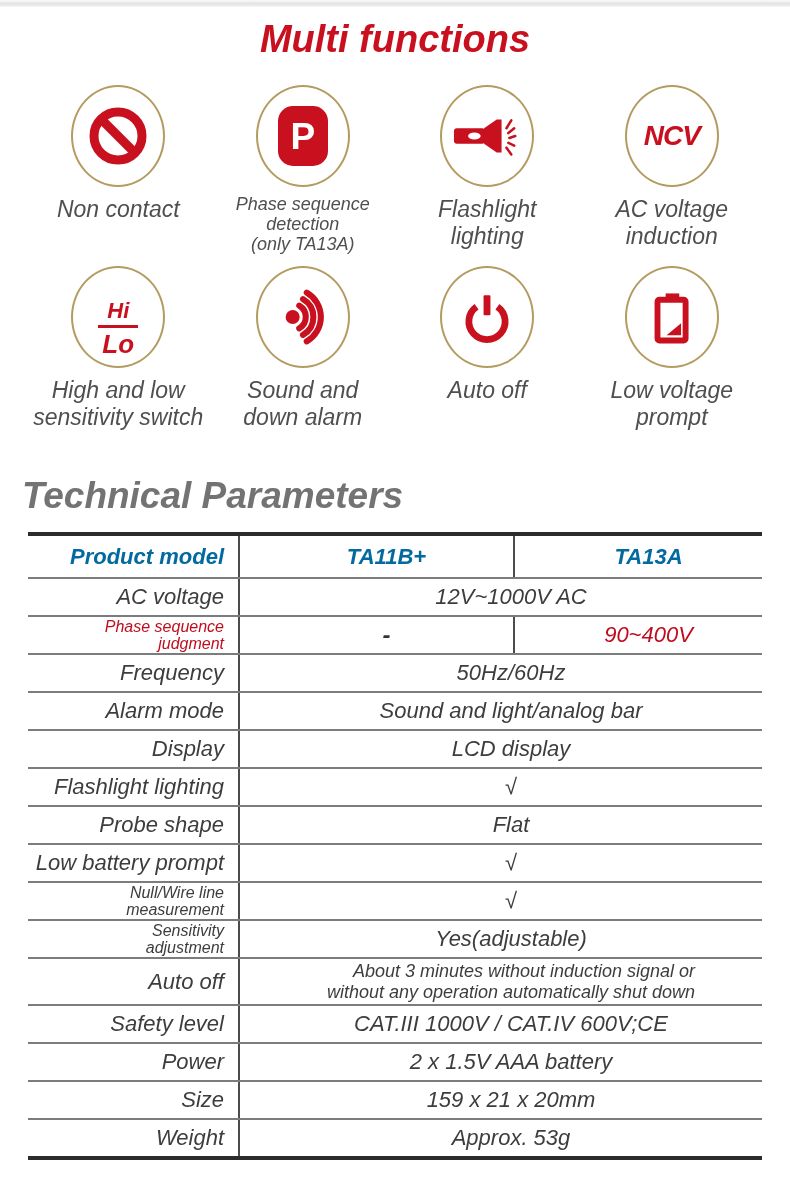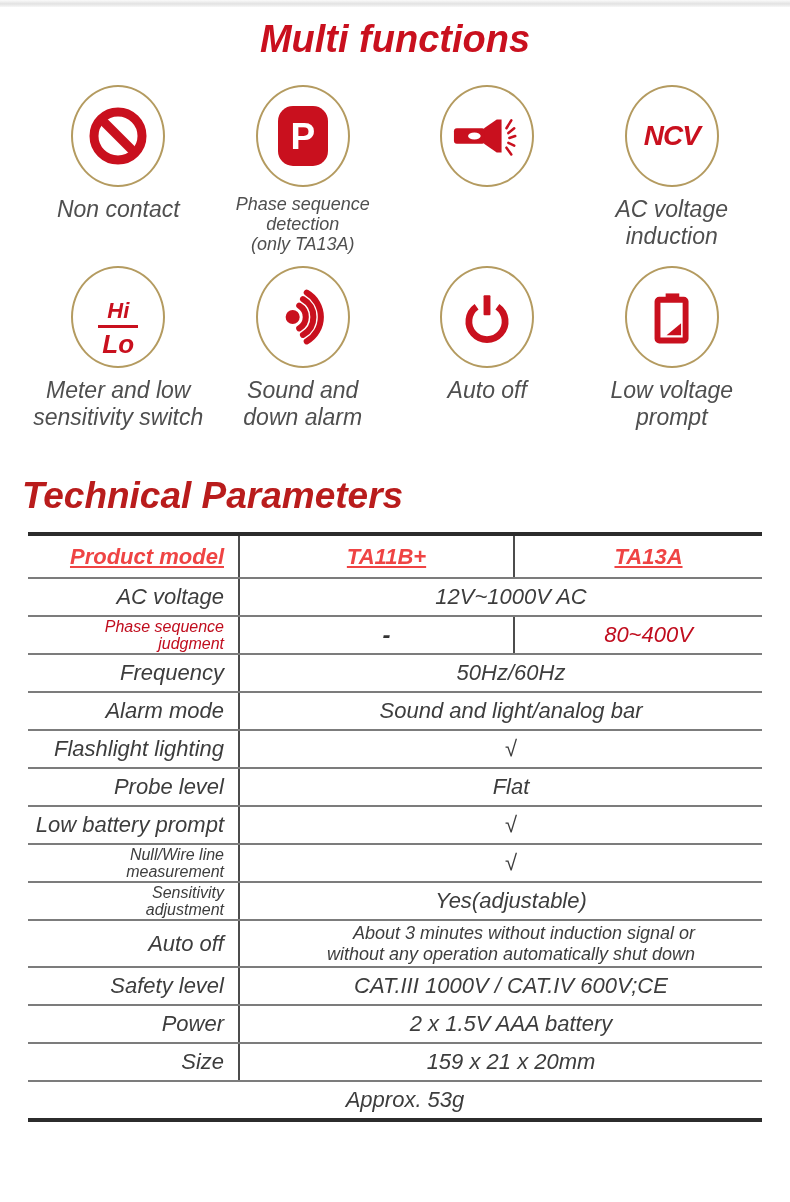--- a/index.html
+++ b/index.html
@@ -49,21 +49,21 @@
   
   .section-divider {
     position:absolute; top:452; left:0; width:790px; height:7px;
     background:linear-gradient(#fafafa, #e2e2e2 55%, #f7f7f7);
   }
 
   
   .tp-section { position:absolute; top:459px; left:0; width:790px; }
   .tp-title {
     margin:16px 0 15px 22px;
-    font-style:italic; font-weight:bold; font-size:37px; color:#b91c1c;
+    font-style:italic; font-weight:bold; font-size:37px; color:#737373;
   }
   .spec-table {
     margin:0 28px; width:734px; box-sizing:border-box;
     border-top:4px solid #2c2c2c; border-bottom:4px solid #2c2c2c;
   }
   .trow { display:flex; align-items:stretch; border-bottom:2px solid #7c7c7c; min-height:36px; }
   .trow:last-child { border-bottom:none; }
   .trow.header { min-height:41px; }
   .lcell {
     flex:0 0 212px; width:212px; box-sizing:border-box;
@@ -71,21 +71,21 @@
     display:flex; align-items:center; justify-content:flex-end;
     padding-right:14px; text-align:right; white-space:pre-line;
     font-style:italic; font-size:22px; color:#3d3d3d;
   }
   .vcell {
     flex:1 1 auto; display:flex; align-items:center; justify-content:center;
     text-align:right; white-space:pre-line;
     font-style:italic; font-size:22px; color:#3d3d3d; padding:2px 4px; box-sizing:border-box;margin-left:20px;
   }
   .vcell.mid { flex:0 0 255px; width:255px; border-right:2px solid #4c4c4c; }
-  .hdr { font-weight:bold; color:#ef4444;text-decoration:underline; }
+  .hdr { font-weight:bold; color:#0369a1; }
   .small-label { font-size:16px; line-height:1.08; }
   .small-value { font-size:18px; line-height:1.15; }
   .red-text { color:#c00d1e; }
   .dash { font-weight:bold; font-size:24px; color:#333333; }
   svg .r-fill { fill:#c9101e; }
   svg .r-stroke { stroke:#c9101e; fill:none; }
 </style>
 </head>
 <body>
 
@@ -125,39 +125,41 @@
             <ellipse cx="23" cy="28" rx="6.5" ry="3.6" fill="#ffffff"></ellipse>
             <g class="r-stroke" stroke-width="2.6" stroke-linecap="round">
               <line x1="56" y1="20" x2="61" y2="12"></line>
               <line x1="58" y1="25" x2="64" y2="20"></line>
               <line x1="59" y1="30" x2="65" y2="28"></line>
               <line x1="58" y1="35" x2="64" y2="38"></line>
               <line x1="56" y1="40" x2="61" y2="47"></line>
             </g>
           </svg>
         </div>
+        <div class="caption">Flashlight
+lighting</div>
       </div>
 
       <div class="feature">
         <div class="circle">
           <div class="ncv-text">NCV</div>
         </div>
         <div class="caption">AC voltage
 induction</div>
       </div>
 
       <div class="feature">
         <div class="circle">
           <div class="hilo">
             <div class="hi">Hi</div>
             <div class="hilo-line"></div>
             <div class="lo">Lo</div>
           </div>
         </div>
-        <div class="caption">Meter and low
+        <div class="caption">High and low
 sensitivity switch</div>
       </div>
 
       <div class="feature">
         <div class="circle">
           <svg width="60" height="62" viewBox="0 0 64 64">
             <circle class="r-fill" cx="21" cy="32" r="7.5"></circle>
             <g class="r-stroke" stroke-width="6.5" stroke-linecap="round">
               <path d="M28,19.9 A14,14 0 0 1 28,44.1"></path>
               <path d="M32,12.9 A22,22 0 0 1 32,51.1"></path>
@@ -209,41 +211,45 @@
 
       <div class="trow">
         <div class="lcell">AC voltage</div>
         <div class="vcell">12V~1000V AC</div>
       </div>
 
       <div class="trow">
         <div class="lcell small-label red-text">Phase sequence
 judgment</div>
         <div class="vcell mid dash">-</div>
-        <div class="vcell red-text">80~400V</div>
+        <div class="vcell red-text">90~400V</div>
       </div>
 
       <div class="trow">
         <div class="lcell">Frequency</div>
         <div class="vcell">50Hz/60Hz</div>
       </div>
 
       <div class="trow">
         <div class="lcell">Alarm mode</div>
         <div class="vcell">Sound and light/analog bar</div>
       </div>
 
+      <div class="trow">
+        <div class="lcell">Display</div>
+        <div class="vcell">LCD display</div>
+      </div>
 
       <div class="trow">
         <div class="lcell">Flashlight lighting</div>
         <div class="vcell">√</div>
       </div>
 
       <div class="trow">
-        <div class="lcell">Probe level</div>
+        <div class="lcell">Probe shape</div>
         <div class="vcell">Flat</div>
       </div>
 
       <div class="trow">
         <div class="lcell">Low battery prompt</div>
         <div class="vcell">√</div>
       </div>
 
       <div class="trow">
         <div class="lcell small-label">Null/Wire line
@@ -273,19 +279,20 @@
         <div class="lcell">Power</div>
         <div class="vcell">2 x 1.5V AAA battery</div>
       </div>
 
       <div class="trow">
         <div class="lcell">Size</div>
         <div class="vcell">159 x 21 x 20mm</div>
       </div>
 
       <div class="trow">
+        <div class="lcell">Weight</div>
         <div class="vcell">Approx. 53g</div>
       </div>
 
     </div>
   </div>
 
 </div>
 
 </body></html>

